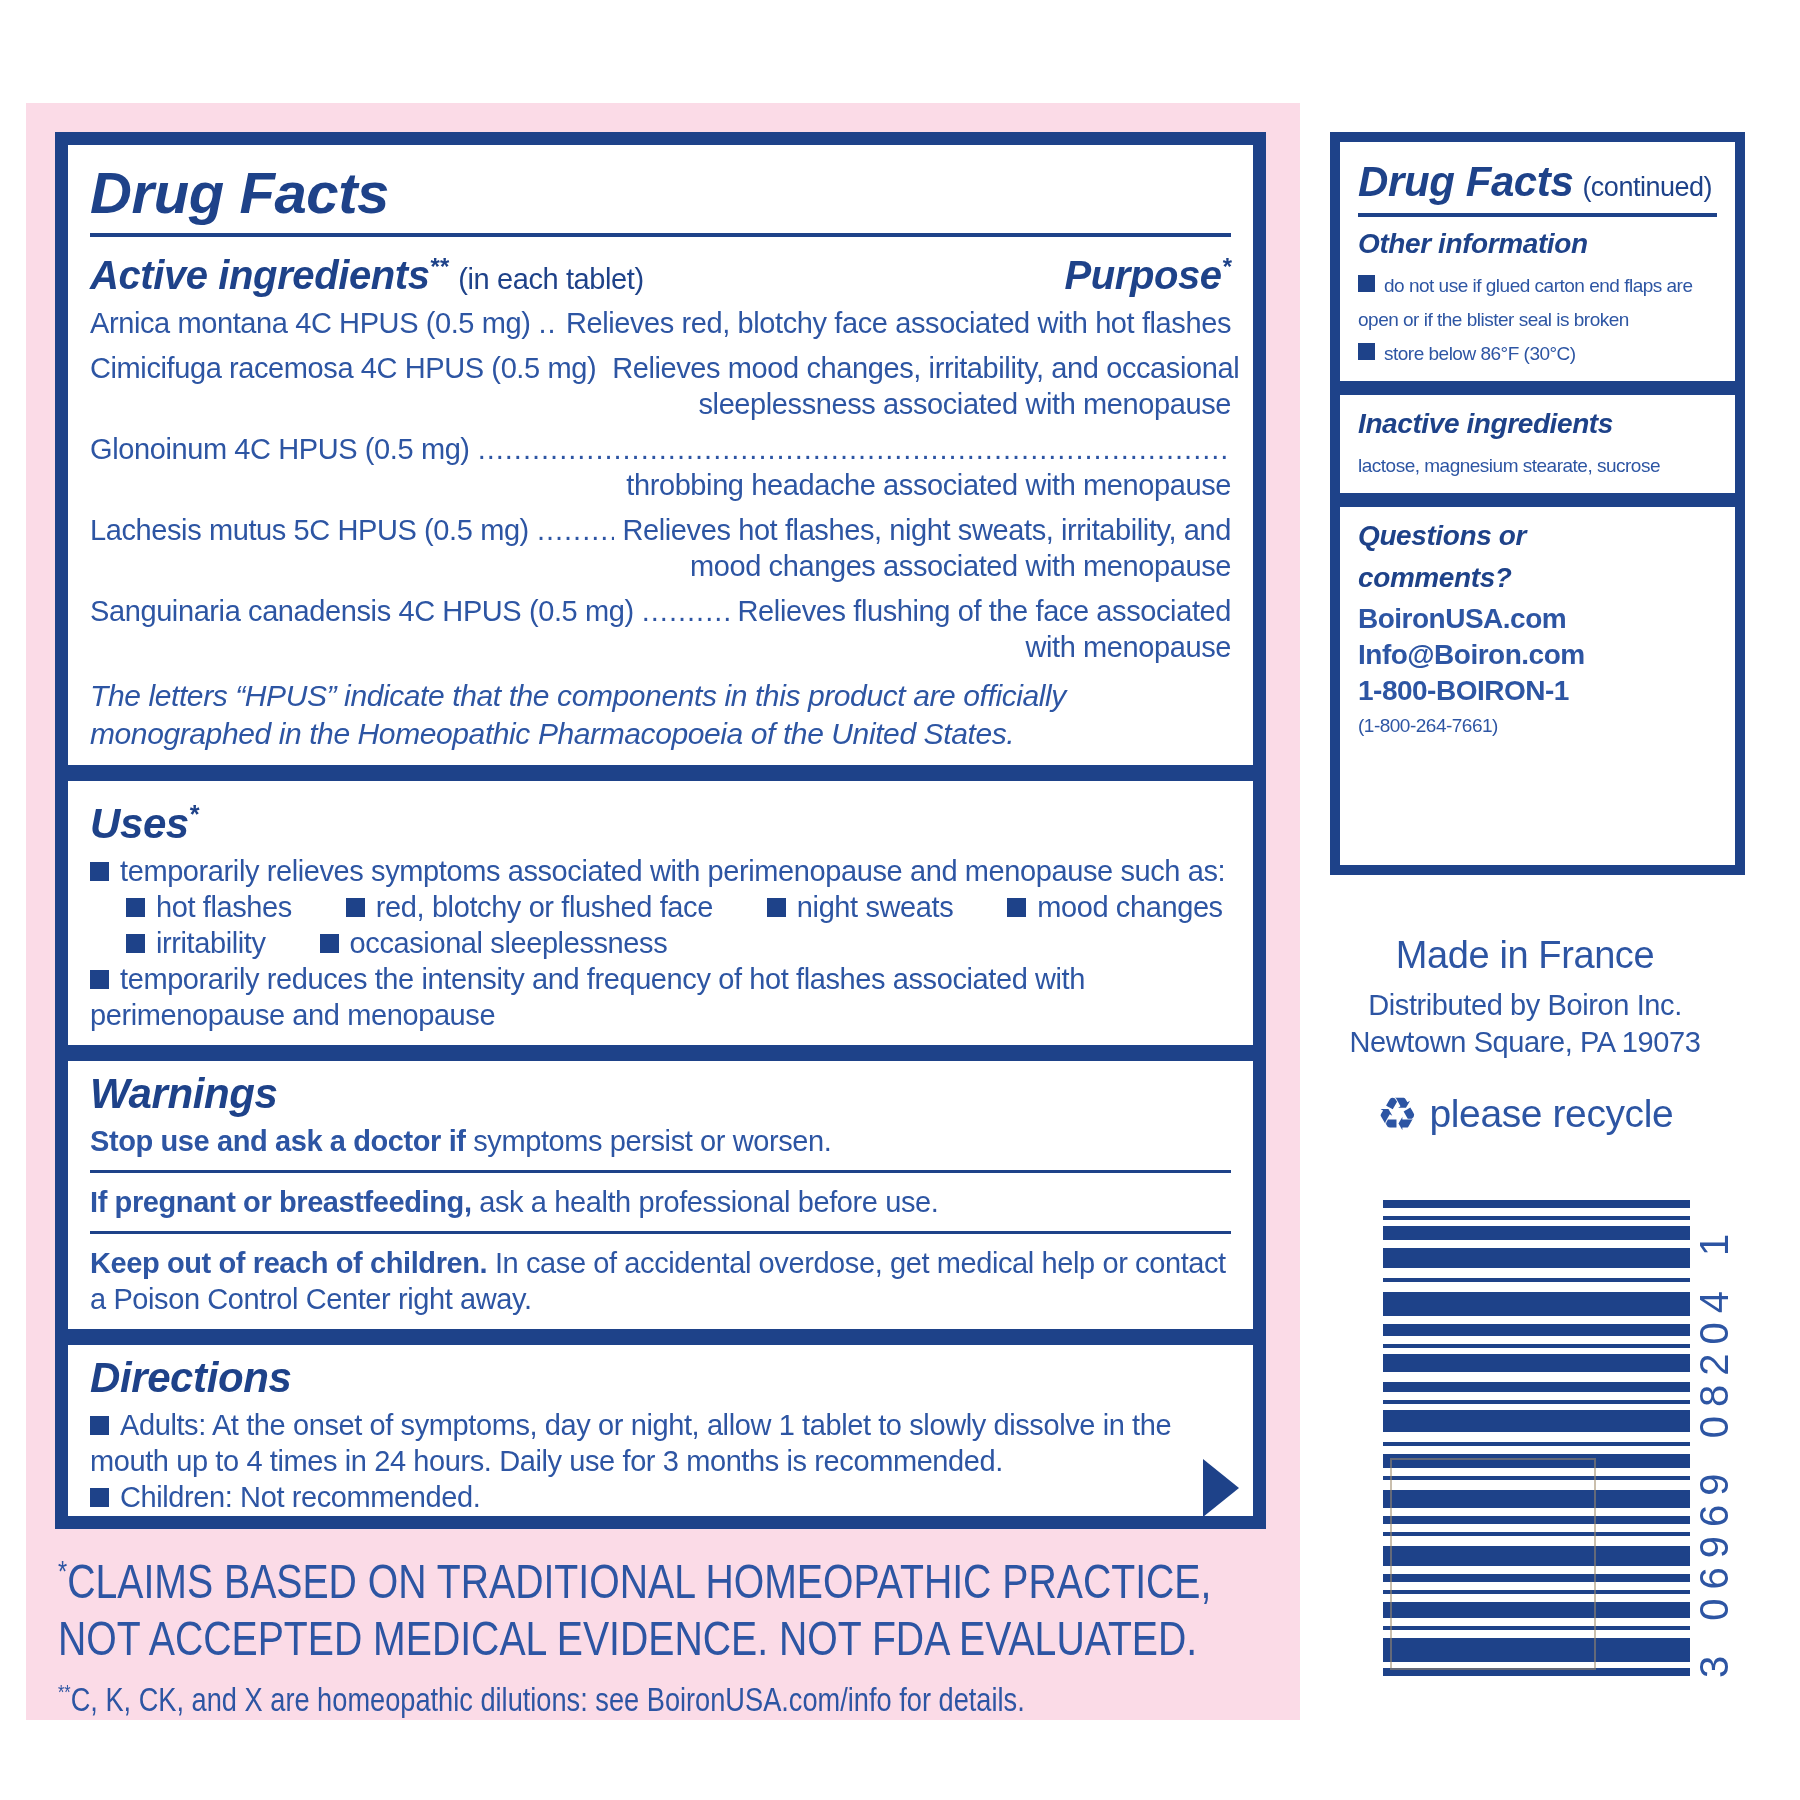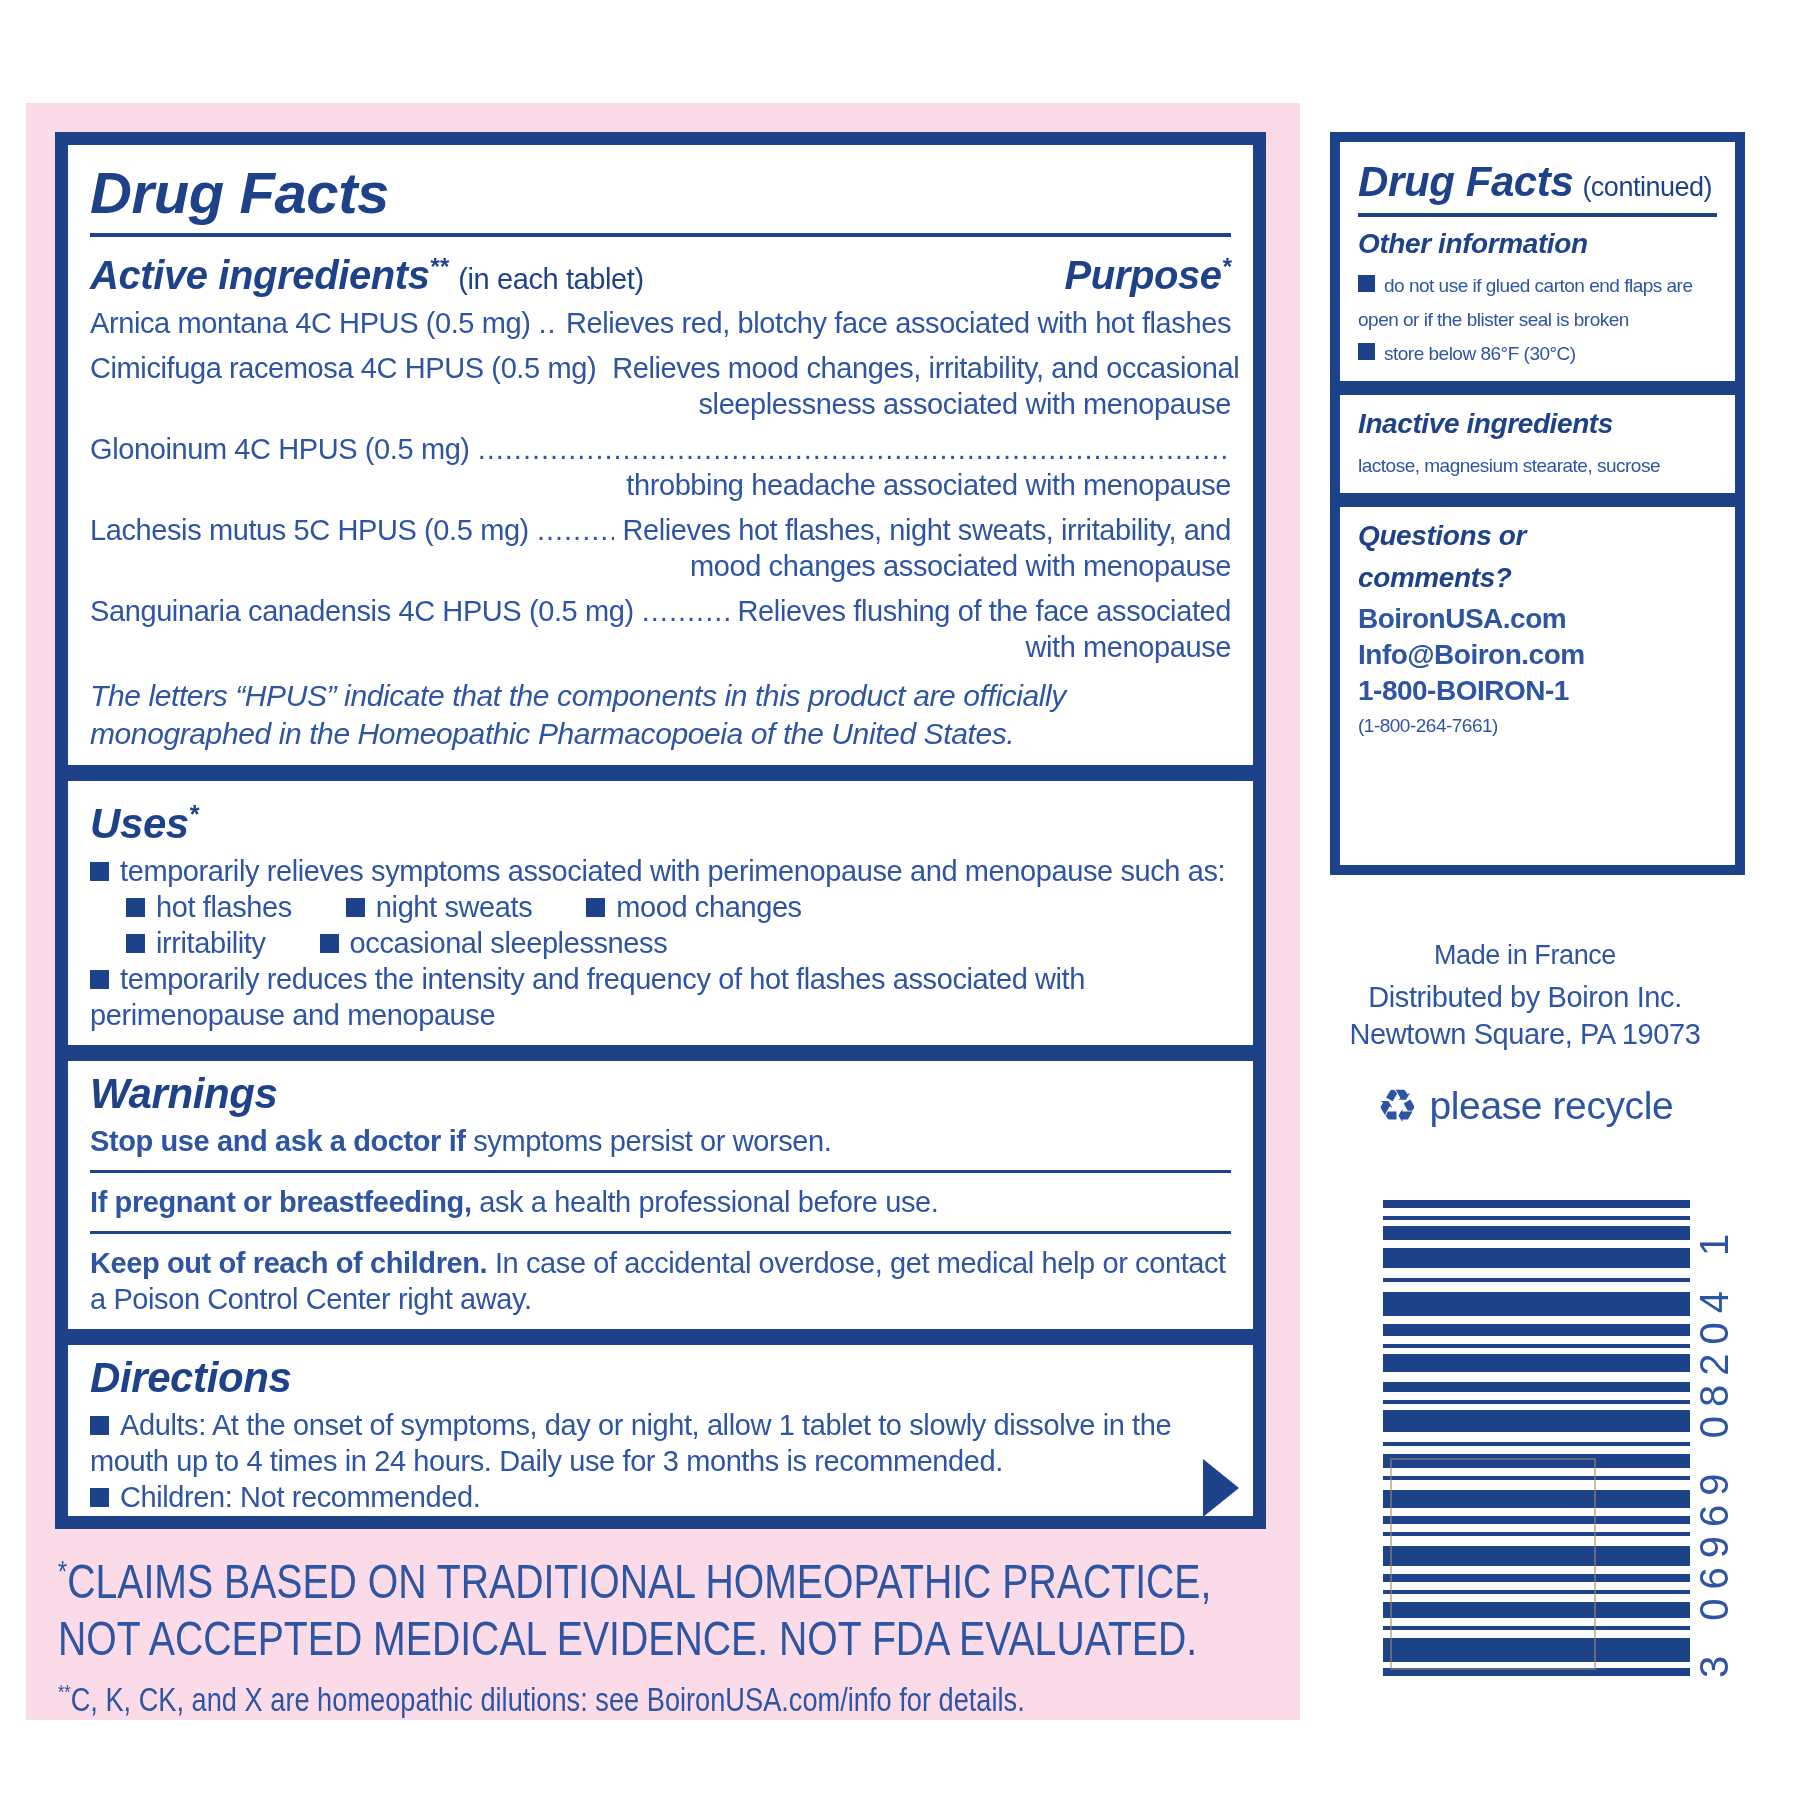--- a/index.html
+++ b/index.html
@@ -91,21 +91,21 @@
   .rp-rule{height:4px;background:var(--blue);margin:7px 0 6px 0;}
   .rh2{font-size:28px;line-height:42px;font-weight:bold;font-style:italic;color:var(--blue);margin-bottom:4px;}
   .rtxt{font-size:19px;line-height:34px;letter-spacing:-0.5px;}
   .rsqr{display:inline-block;width:17px;height:17px;background:var(--blue);margin-right:9px;}
   .q-head{margin-bottom:2px;max-width:260px;}
   .q-bold{font-size:28px;line-height:36px;font-weight:bold;letter-spacing:-0.5px;}
   
   .footer-right{
     position:absolute;left:1305px;top:935px;width:440px;text-align:center;
   }
-  .fr-made{font-size:27px;line-height:40px;margin-bottom:4px;}
+  .fr-made{font-size:38px;line-height:40px;margin-bottom:12px;}
   .fr-dist{font-size:29px;line-height:37px;}
   .recycle-line{
     display:flex;align-items:center;justify-content:center;gap:12px;margin-top:30px;
   }
   .recycle-glyph{font-size:46px;line-height:46px;color:var(--body);}
   .recycle-label{font-size:39px;}
   
   .barcode{position:absolute;left:1383px;top:1200px;width:307px;}
   .bc-bar{width:100%;background:var(--blue);}
   .bc-number{
@@ -184,20 +184,21 @@
     <div class="hpus-note">The letters “HPUS” indicate that the components in this product are officially monographed in the Homeopathic Pharmacopoeia of the United States.</div>
   </div>
 
   <div class="bar"></div>
 
   <div class="sec">
     <h2><span>Uses</span><sup>*</sup></h2>
     <div class="btxt"><span class="sqr"></span><span>temporarily relieves symptoms associated with perimenopause and menopause such as:</span></div>
     <div class="sub-row">
       <span><span class="sqr"></span><span>hot flashes</span></span>
+      <span><span class="sqr"></span><span>red, blotchy or flushed face</span></span>
       <span><span class="sqr"></span><span>night sweats</span></span>
       <span><span class="sqr"></span><span>mood changes</span></span>
     </div>
     <div class="sub-row">
       <span><span class="sqr"></span><span>irritability</span></span>
       <span><span class="sqr"></span><span>occasional sleeplessness</span></span>
     </div>
     <div class="btxt uses-b2"><span class="sqr"></span><span>temporarily reduces the intensity and frequency of hot flashes associated with perimenopause and menopause</span></div>
   </div>
 

